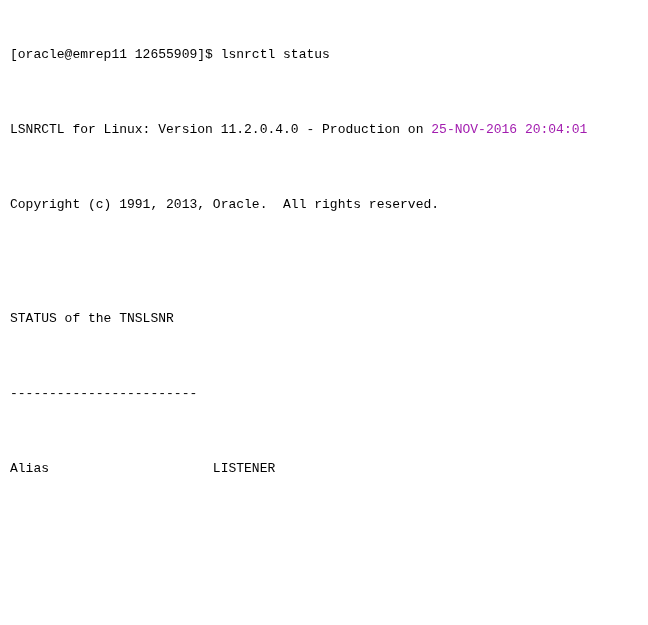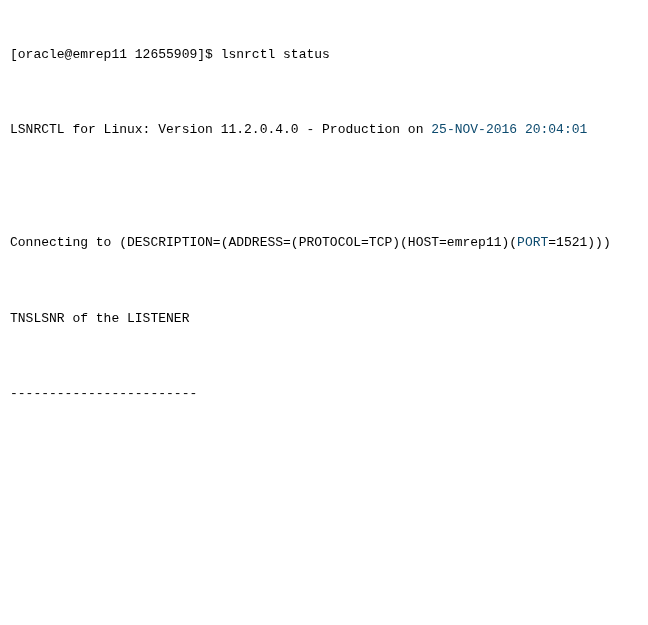--- a/index.html
+++ b/index.html
@@ -15,37 +15,37 @@
       color: #000000;
       width: 648px;
       min-height: 625px;
       padding: 8px 10px;
     }
     .terminal {
       white-space: pre-wrap;
       word-break: break-all;
     }
     .highlight-blue {
-      color: #0c4a6e;
+      color: #a21caf;
     }
     .line {
       display: block;
     }
   </style>
 </head>
 <body>
 
 <div class="terminal">
   <span class="line">[oracle@emrep11 12655909]$ lsnrctl status</span><br>
   <span class="line">LSNRCTL for Linux: Version 11.2.0.4.0 - Production on <span class="highlight-blue">25-NOV-2016 20:04:01</span></span><br>
+  <span class="line">Copyright (c) 1991, 2013, Oracle.  All rights reserved.</span><br>
   <br>
-  <span class="line">Connecting to (DESCRIPTION=(ADDRESS=(PROTOCOL=TCP)(HOST=emrep11)(<span class="highlight-blue">PORT</span>=1521)))</span><br>
-  <span class="line">TNSLSNR of the LISTENER</span><br>
+  <span class="line">STATUS of the TNSLSNR</span><br>
   <span class="line">------------------------</span><br>
-  <br>
+  <span class="line">Alias                     LISTENER</span><br>
   <br>
   <br>
   <br>
   <br>
   <br>
   <br>
   <br>
   <br>
   <br>
   <br>

